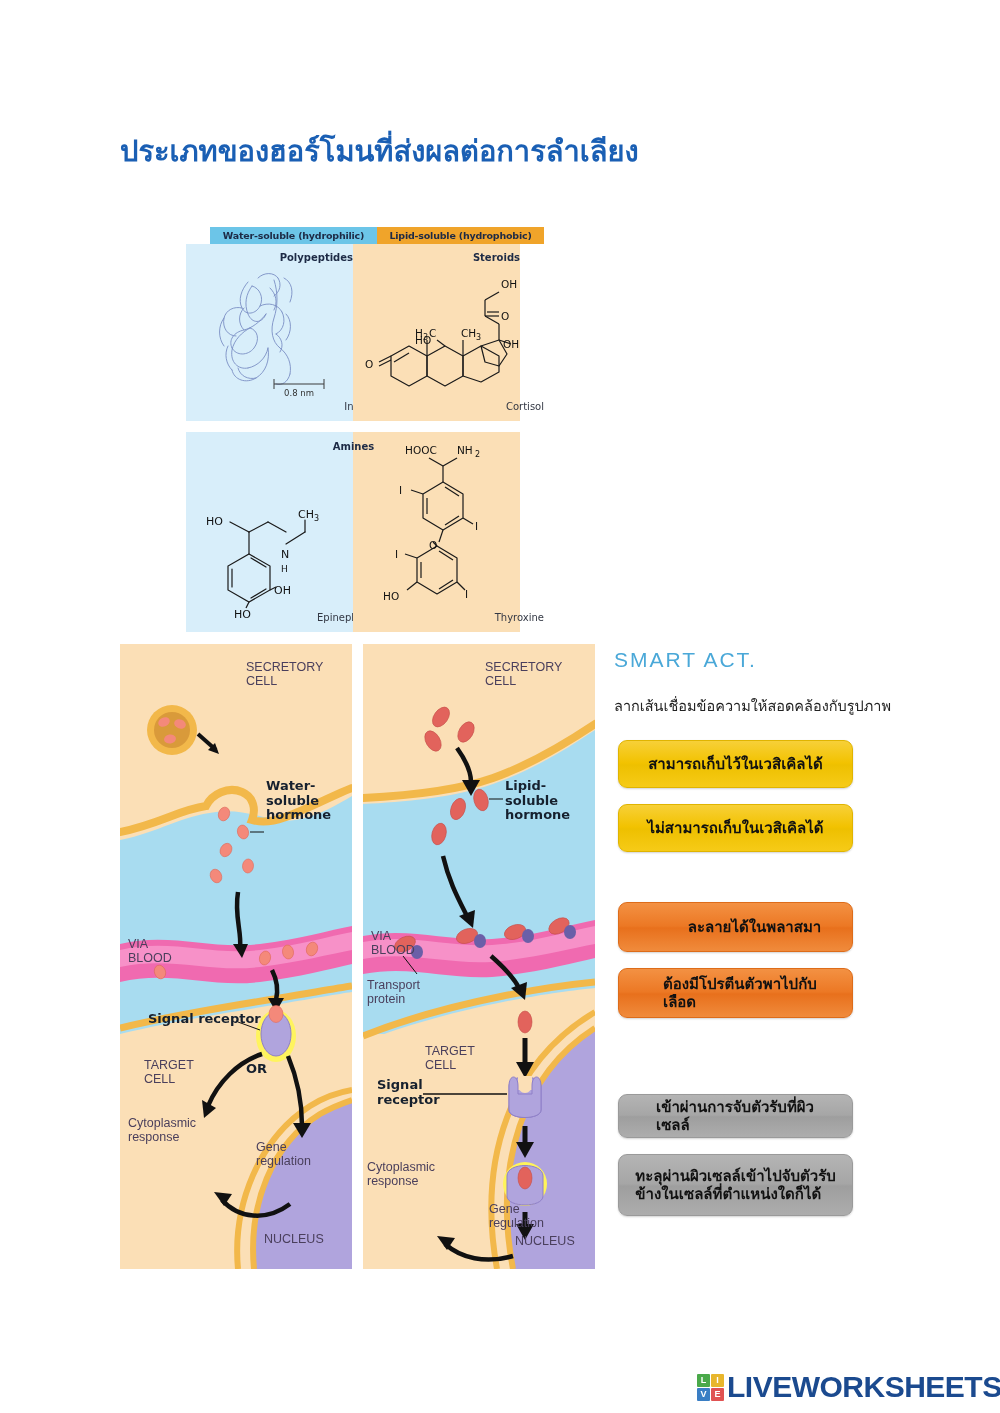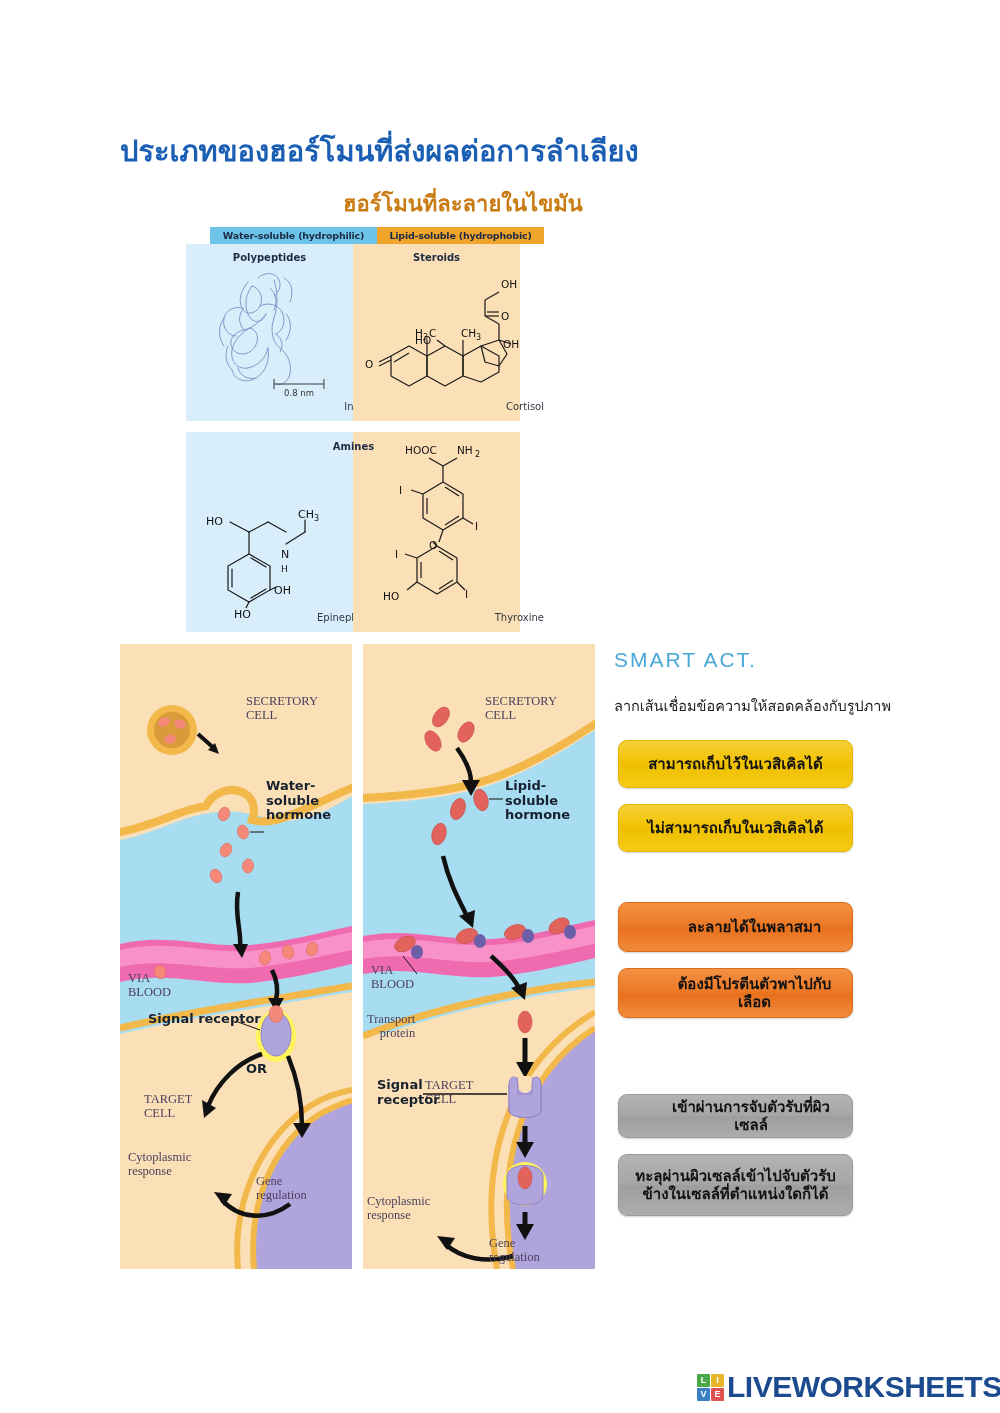--- a/index.html
+++ b/index.html
@@ -80,21 +80,21 @@
     position: absolute; left: 0; top: 205px;
     width: 100%; height: 200px;
     box-sizing: border-box;
     padding-left: 11px;
   }
   #hf-body2-left  { background: #d8eefa; }
   #hf-body2-right { background: #fbdfb6; }
 
   .hf-class-label {
     position: absolute; left: 0; width: 100%;
-    text-align: center;
+    text-align: right;
     font-size: 10px; font-weight: bold; color: #1d2a45;
   }
   .hf-name-label {
     position: absolute; left: 0; width: 100%;
     text-align: right;
     font-size: 10px; color: #333844; margin-left: 24px;
   }
   #amines-label {
     position: absolute; left: 167px; top: 214px;
     width: 167px; text-align: center;
@@ -110,22 +110,21 @@
   #cell-panel-water { left: 0px; }
   #cell-panel-lipid { left: 243px; }
   .cp-svg { position: absolute; left: 0; top: 0; width: 232px; height: 625px; }
 
   .cp-text {
     position: absolute;
     font-size: 12.5px;
     color: #4a3f5c;
     line-height: 1.12;
     white-space: pre-line;
-    font-family: Liberation Serif, serif;
-    margin-top: 34px;
+    font-family: Liberation Sans, sans-serif;
   }
   .cp-text-bold {
     position: absolute;
     font-size: 13px;
     font-weight: bold;
     color: #16202e;
     line-height: 1.12;
     white-space: pre-line;
   }
 
@@ -143,21 +142,21 @@
 
   .answer-btn {
     position: absolute;
     left: 618px;
     width: 235px;
     border-radius: 9px;
     box-sizing: border-box;
     display: flex;
     align-items: center;
     justify-content: center;
-    text-align: center;
+    text-align: left;
     font-size: 15px;
     font-weight: bold;
     line-height: 1.22;
     color: #111111;
     padding: 0 6px;
     white-space: pre-line;
   }
   .btn-yellow {
     background: linear-gradient(to bottom, #f7d038 0%, #f2c200 48%, #eec000 52%, #f6cb17 100%);
     border: 1px solid #e0b400;
@@ -202,21 +201,20 @@
     font-size: 30px; font-weight: bold; color: #1b4a8f;
     letter-spacing: -0.5px;
   }
 </style>
 </head>
 <body>
 
 <div id="main-title">ประเภทของฮอร์โมนที่ส่งผลต่อการลำเลียง</div>
 
 <div id="subtitle-row">
-  <div class="subtitle" id="subtitle-lipid">ฮอร์โมนที่ละลายในไขมัน</div>
 </div>
 
 <div id="hormone-figure">
 
   <div class="hf-col" id="hf-col-left">
     <div class="hf-header" id="hf-header-left">Water-soluble (hydrophilic)</div>
     <div class="hf-body" id="hf-body-left">
       <div class="hf-class-label" style="top:8px;">Polypeptides</div>
       <svg class="mol-svg" viewBox="0 0 167 177">
         <g fill="none" stroke="#7a8fc4" stroke-width="0.9" stroke-linecap="round">
@@ -557,21 +555,21 @@
       <polygon points="74,592 92,594 84,606" fill="#111"></polygon>
     </svg>
 
     <div class="cp-text" style="left:122px; top:16px;">SECRETORY
 CELL</div>
     <div class="cp-text-bold" style="left:142px; top:135px;">Lipid-
 soluble
 hormone</div>
     <div class="cp-text" style="left:8px; top:285px;">VIA
 BLOOD</div>
-    <div class="cp-text" style="left:4px; top:334px;text-align:right;">Transport
+    <div class="cp-text" style="left:4px; top:334px;">Transport
 protein</div>
     <div class="cp-text" style="left:62px; top:400px;">TARGET
 CELL</div>
     <div class="cp-text-bold" style="left:14px; top:434px;">Signal
 receptor</div>
     <div class="cp-text" style="left:4px; top:516px;">Cytoplasmic
 response</div>
     <div class="cp-text" style="left:126px; top:558px;">Gene
 regulation</div>
     <div class="cp-text" style="left:152px; top:590px;">NUCLEUS</div>

